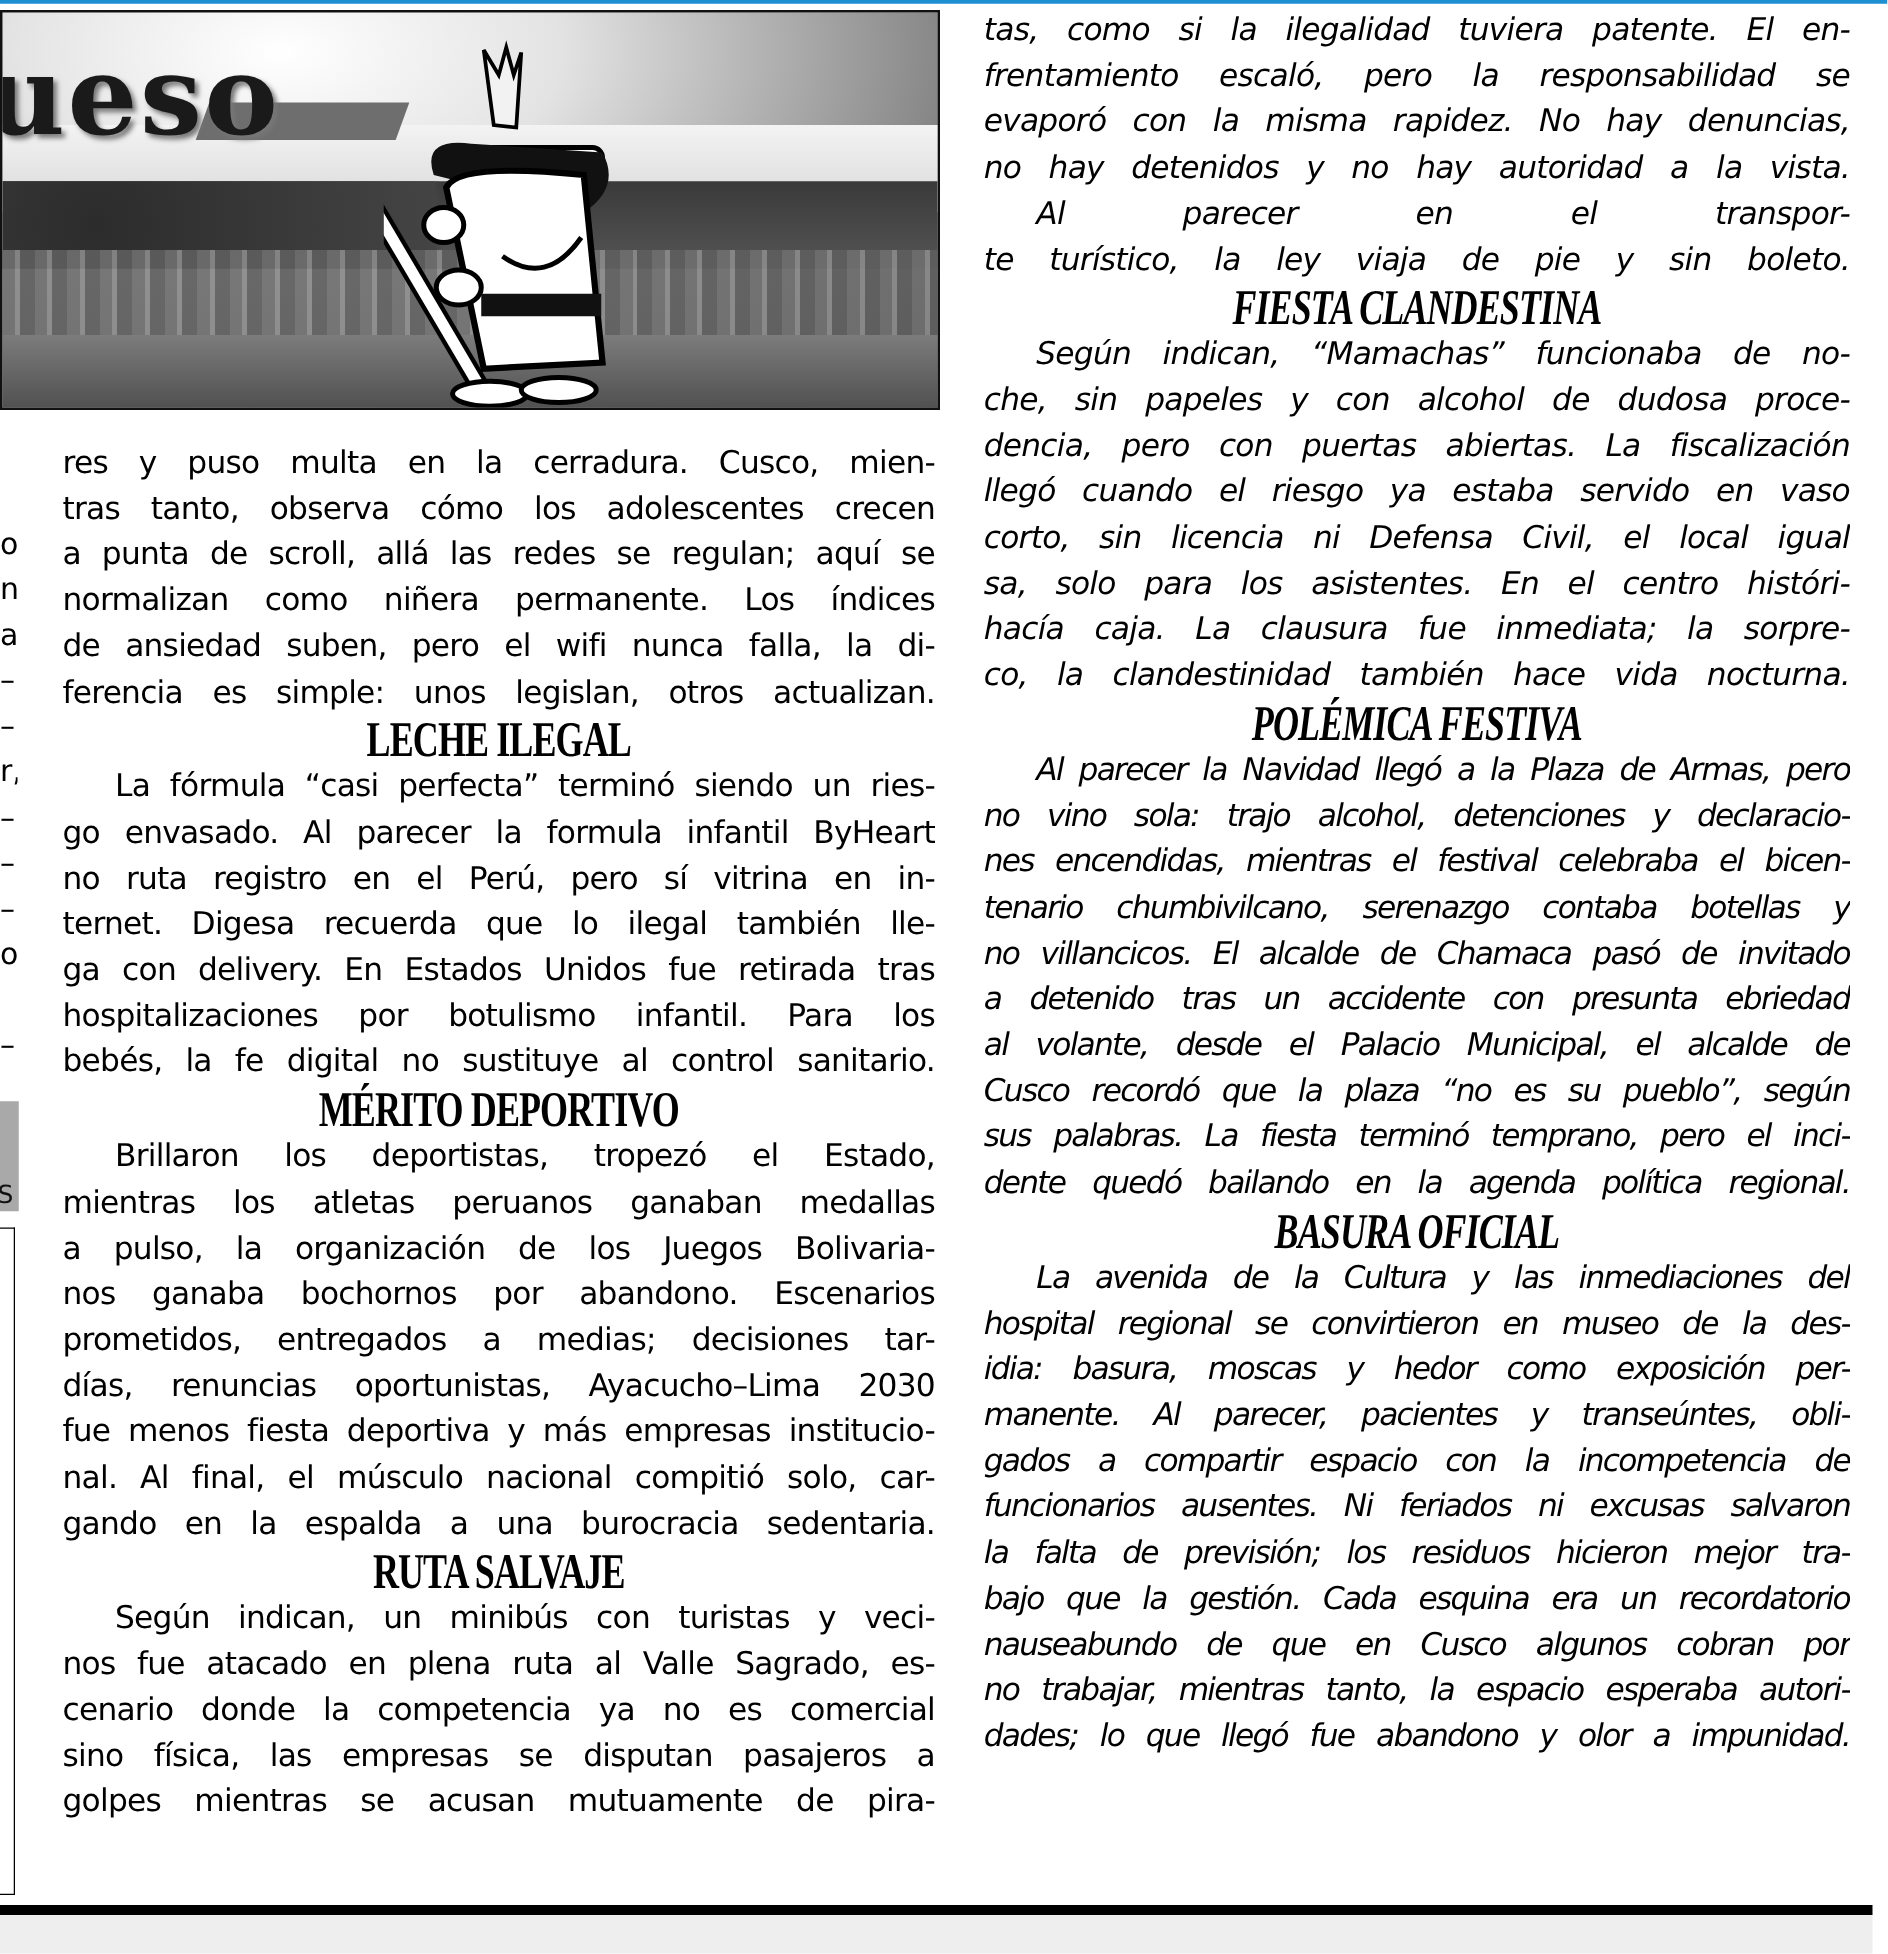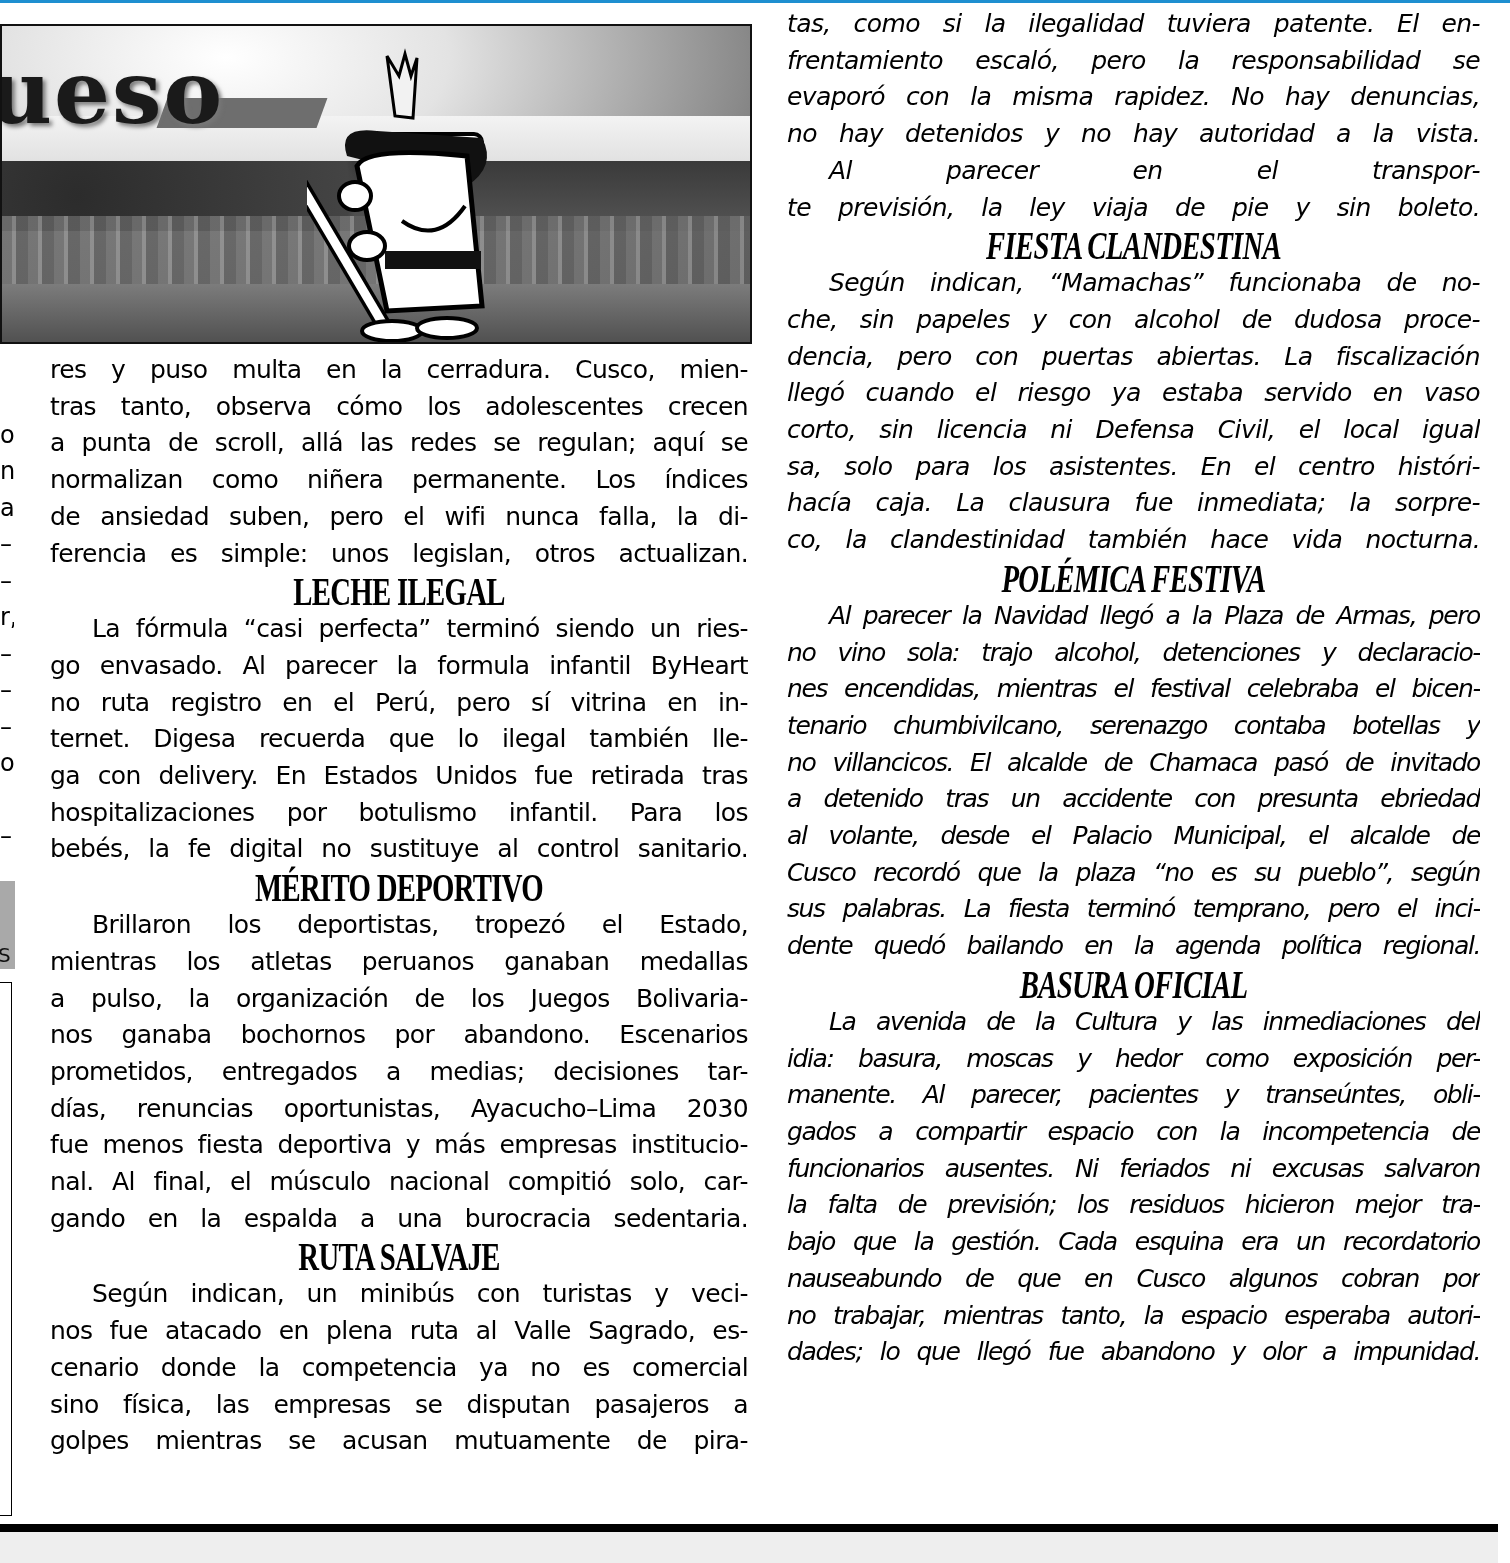--- a/index.html
+++ b/index.html
@@ -9,21 +9,21 @@
   .top-rule { position: absolute; left: 0; top: 0; width: 1510px; height: 3px; background: #1e8fd0; }
 
   
   .edge-col { position: absolute; left: 0; top: 380px; width: 14px; }
   .edge-col span { display: block; height: 36.5px; font-size: 24px; line-height: 36.5px; overflow: hidden; font-family: "DejaVu Sans", sans-serif; }
   .edge-gray { position: absolute; left: 0; top: 881px; width: 15px; height: 88px; background: #a9a9a9; }
   .edge-gray span { position: absolute; left: -2px; bottom: 2px; font-size: 20px; font-family: "DejaVu Sans", sans-serif; color:#111; }
   .edge-box { position: absolute; left: 0; top: 982px; width: 12px; height: 534px; border: 1px solid #000; border-left: none; }
 
   
-  .masthead { position: absolute; left: 0; top: 24px; width: 752px; height: 320px; border: 2px solid #111; overflow: hidden;
+  .masthead { position: absolute; left: 0; top: 8px; width: 752px; height: 320px; border: 2px solid #111; overflow: hidden;
     background: radial-gradient(ellipse at 30% 10%, #ffffff 0%, #e3e3e3 30%, #8a8a8a 70%, #3a3a3a 100%); }
   .building { position: absolute; left: 0; top: 90px; width: 752px; height: 70px;
     background: linear-gradient(#f3f3f3, #d8d8d8); }
   .roof { position: absolute; left: 160px; top: 72px; width: 160px; height: 30px; background: #6e6e6e; transform: skewX(-20deg); }
   .trees { position: absolute; left: 0; top: 135px; width: 752px; height: 70px;
     background: radial-gradient(circle at 10% 50%, #2c2c2c 0, #444 40%, transparent 41%),
                 linear-gradient(#3a3a3a, #555); }
   .wall { position: absolute; left: 0; top: 190px; width: 752px; height: 70px;
     background: repeating-linear-gradient(90deg, #6f6f6f 0 10px, #8b8b8b 10px 14px, #5e5e5e 14px 26px); opacity: .9; }
   .ground { position: absolute; left: 0; top: 258px; width: 752px; height: 62px; background: linear-gradient(#7c7c7c, #4e4e4e); }
@@ -146,21 +146,21 @@
   </div>
 </div>
 
 <div class="col col-right">
   <div>
     <span class="line">tas, como si la ilegalidad tuviera patente. El en-</span>
     <span class="line">frentamiento escaló, pero la responsabilidad se</span>
     <span class="line">evaporó con la misma rapidez. No hay denuncias,</span>
     <span class="line">no hay detenidos y no hay autoridad a la vista.</span>
     <span class="line indent">Al parecer en el transpor-</span>
-    <span class="line">te previsión, la ley viaja de pie y sin boleto.</span>
+    <span class="line">te turístico, la ley viaja de pie y sin boleto.</span>
   </div>
 
   <div>
     <span class="headline">FIESTA CLANDESTINA</span>
     <span class="line indent">Según indican, “Mamachas” funcionaba de no-</span>
     <span class="line">che, sin papeles y con alcohol de dudosa proce-</span>
     <span class="line">dencia, pero con puertas abiertas. La fiscalización</span>
     <span class="line">llegó cuando el riesgo ya estaba servido en vaso</span>
     <span class="line">corto, sin licencia ni Defensa Civil, el local igual</span>
     <span class="line">sa, solo para los asistentes. En el centro históri-</span>
@@ -178,20 +178,21 @@
     <span class="line">a detenido tras un accidente con presunta ebriedad</span>
     <span class="line">al volante, desde el Palacio Municipal, el alcalde de</span>
     <span class="line">Cusco recordó que la plaza “no es su pueblo”, según</span>
     <span class="line">sus palabras. La fiesta terminó temprano, pero el inci-</span>
     <span class="line">dente quedó bailando en la agenda política regional.</span>
   </div>
 
   <div class="compact">
     <span class="headline">BASURA OFICIAL</span>
     <span class="line indent">La avenida de la Cultura y las inmediaciones del</span>
+    <span class="line">hospital regional se convirtieron en museo de la des-</span>
     <span class="line">idia: basura, moscas y hedor como exposición per-</span>
     <span class="line">manente. Al parecer, pacientes y transeúntes, obli-</span>
     <span class="line">gados a compartir espacio con la incompetencia de</span>
     <span class="line">funcionarios ausentes. Ni feriados ni excusas salvaron</span>
     <span class="line">la falta de previsión; los residuos hicieron mejor tra-</span>
     <span class="line">bajo que la gestión. Cada esquina era un recordatorio</span>
     <span class="line">nauseabundo de que en Cusco algunos cobran por</span>
     <span class="line">no trabajar, mientras tanto, la espacio esperaba autori-</span>
     <span class="line">dades; lo que llegó fue abandono y olor a impunidad.</span>
   </div>

